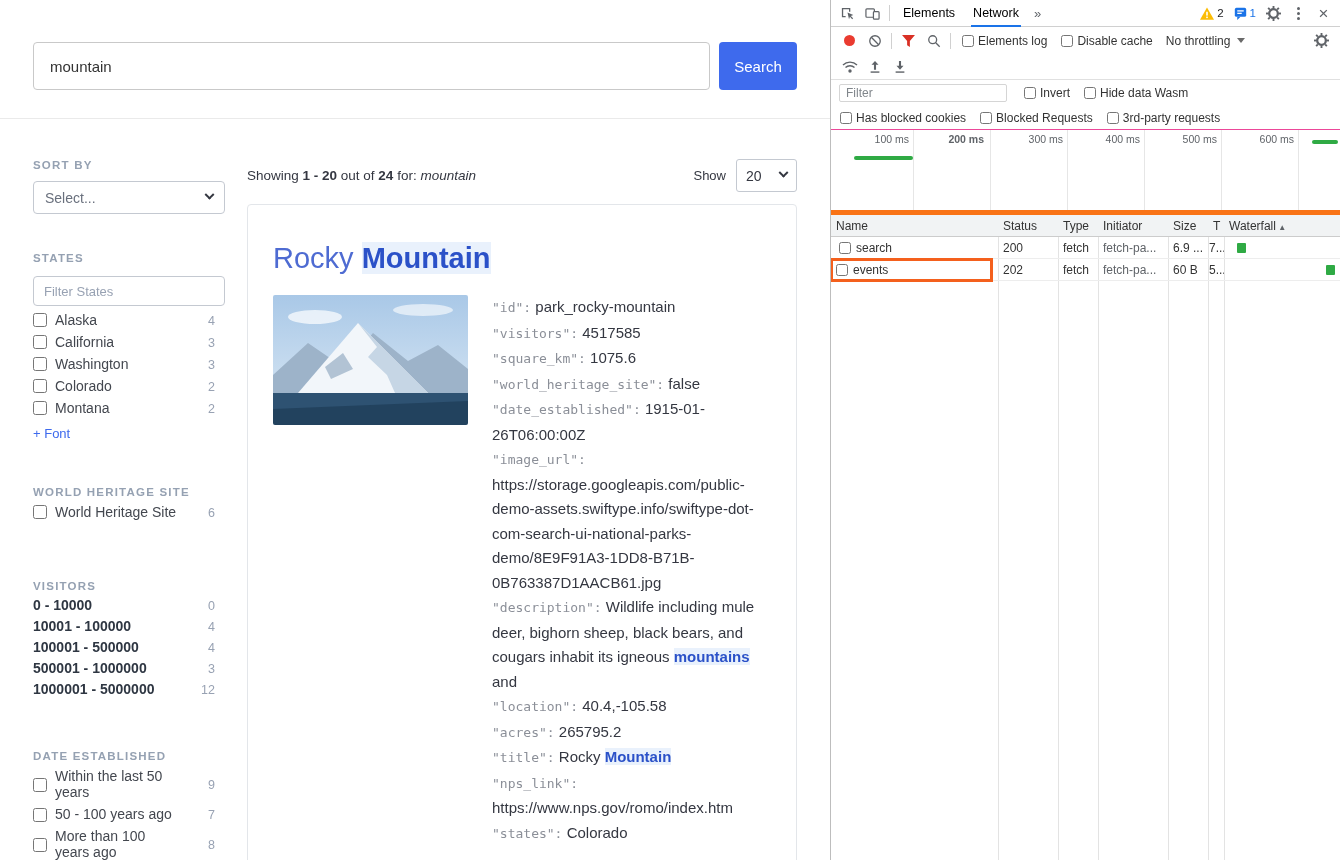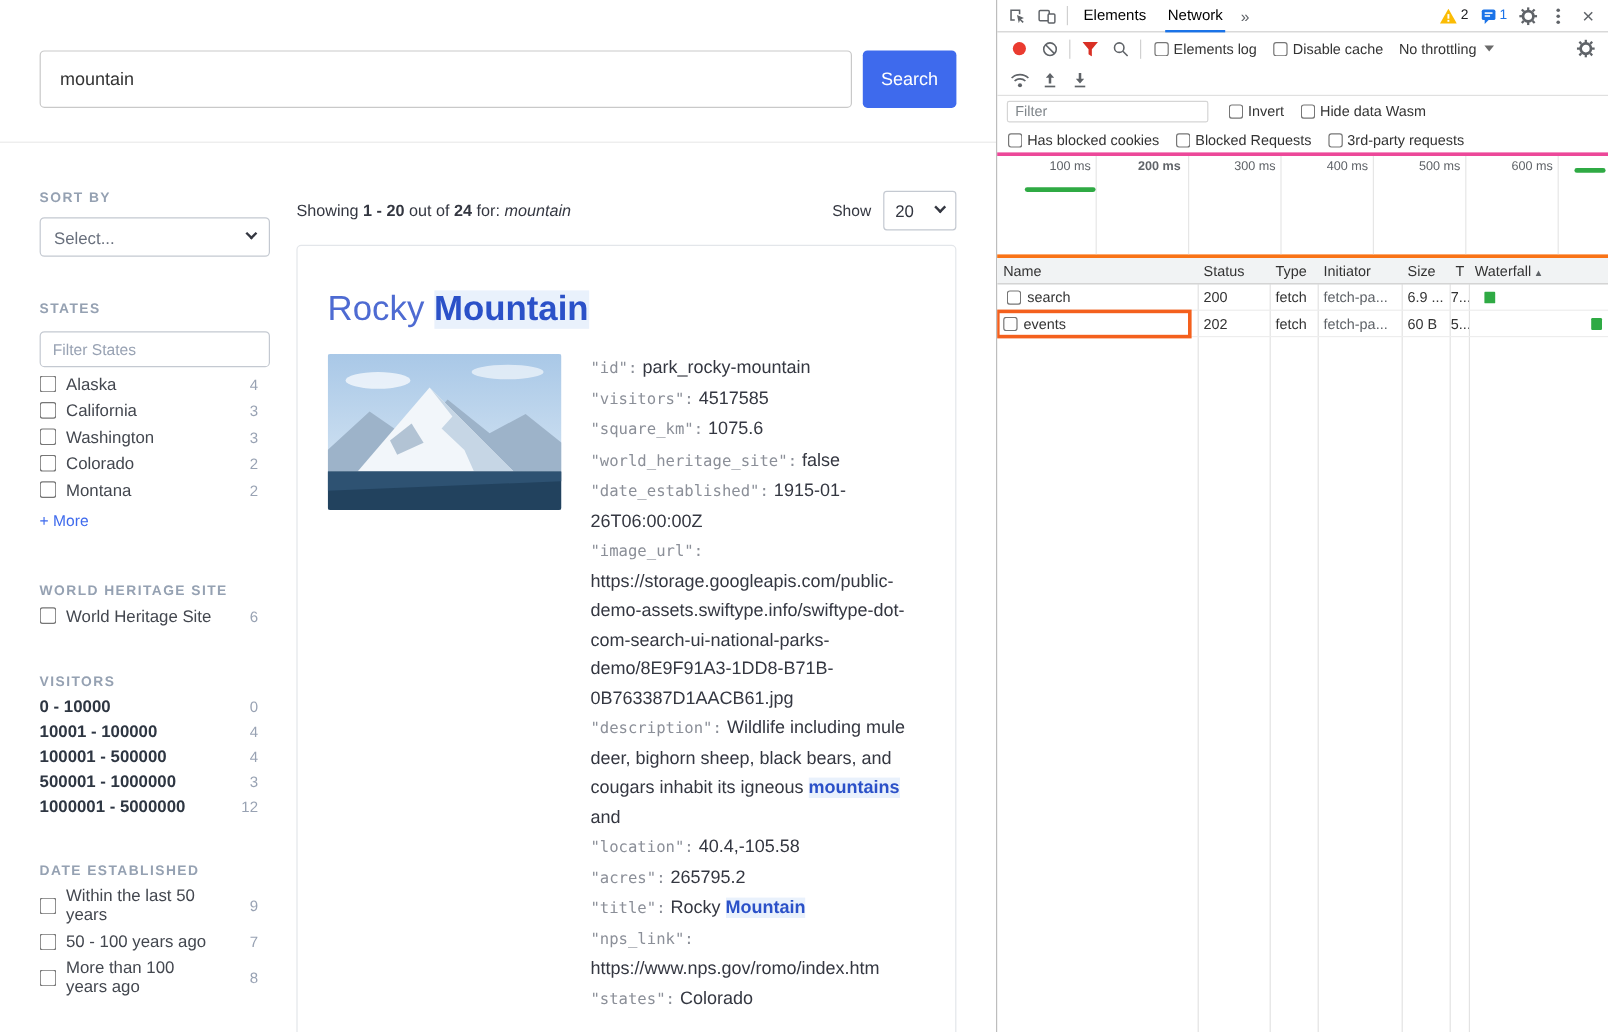--- a/index.html
+++ b/index.html
@@ -7,25 +7,25 @@
   body{width:1340px;height:860px;overflow:hidden;background:#fff;font-family:"Liberation Sans",sans-serif}
   .root{display:flex;width:1340px;height:860px}
 
   
   .app{width:830px;height:860px;flex:none;background:#fff;overflow:hidden}
   .app-header{display:flex;gap:9px;padding:42px 33px 28px;border-bottom:1px solid #eaeaea}
   .search-input{flex:1;height:48px;border:1px solid #c9c9c9;border-radius:4px;padding:0 16px;font-size:15px;color:#333;font-family:inherit;outline:none}
   .search-btn{width:78px;height:48px;border:none;border-radius:4px;background:var(--accent-blue,#3e6aed);color:#fff;font-size:15px;font-family:inherit;cursor:pointer}
   .app-body{display:flex;padding:0 33px}
   .sidebar{width:192px;flex:none}
-  .facet-label{margin-top:40px;font-size:11.5px;font-weight:bold;letter-spacing:1.2px;color:#95a1b2}
+  .facet-label{margin-top:53px;font-size:11.5px;font-weight:bold;letter-spacing:1.2px;color:#95a1b2}
   .facet-label.first{margin-top:40px}
   .facet-label.mt38{margin-top:38px}
   .facet-label.mt44{margin-top:44px}
-  .facet-label.mt42{margin-top:42px}
+  .facet-label.mt42{margin-top:60px}
   .selectbox{display:flex;align-items:center;justify-content:space-between;border:1px solid #c4c9d1;border-radius:4px;height:33px;padding:0 11px;margin-top:10px;font-size:14px;color:#69707d;cursor:pointer;background:#fff}
   .chev{width:7px;height:7px;border-right:2px solid #343741;border-bottom:2px solid #343741;transform:rotate(45deg) translate(-2px,-2px);flex:none}
   .facet-filter{width:100%;height:30px;border:1px solid #c4c9d1;border-radius:4px;padding:0 10px;font-size:13px;color:#333;margin-top:12px;font-family:inherit;outline:none}
   .facet-filter::placeholder{color:#98a2b3}
   .facet-group{margin-top:4px}
   .facet-row{display:flex;align-items:center;margin-top:6px;font-size:14px;color:#43474f;cursor:pointer}
   .facet-row input{width:14px;height:14px;margin:0 8px 0 0;flex:none}
   .facet-row.wrap{align-items:center}
   .facet-row.wrap input{margin-top:2px}
   .facet-row.wrap .facet-option-label{max-width:128px}
@@ -72,22 +72,22 @@
   .dt-check input{width:12px;height:12px;margin:0;flex:none}
   .dt-select{display:flex;align-items:center;gap:7px;margin:0 6px;cursor:pointer;color:#333;white-space:nowrap}
   .dd-arrow{width:0;height:0;border-left:4px solid transparent;border-right:4px solid transparent;border-top:5px solid #6a6a6a}
   .dt-toolbar2{height:26px;border-bottom:1px solid #e0e0e0;padding:0 6px}
   .dt-filterbar{height:26px;padding:0 8px}
   .dt-filter-input{width:168px;height:18px;border:1px solid #d5d5d5;border-radius:2px;font-size:12px;padding:0 6px;color:#333;font-family:inherit;outline:none;margin-right:10px}
   .dt-filter-input::placeholder{color:#80868b}
   .dt-chips{height:25px;padding:0 7px}
   .chip{padding:3px 5px;border-radius:4px;color:#464646;cursor:pointer;white-space:nowrap;font-size:12px}
   .chip.selected{background:#dfe2e7;color:#202124}
-  .dt-reqfilters{height:24px;padding:0 2px;border-bottom:3px solid #ec4899}
-  .dt-timeline{height:85px;position:relative;border-bottom:3px solid #f97316;flex:none;overflow:hidden;cursor:pointer}
+  .dt-reqfilters{height:24px;padding:0 2px;border-bottom:1px solid #ec4899}
+  .dt-timeline{height:85px;position:relative;border-bottom:5px solid #f97316;flex:none;overflow:hidden;cursor:pointer}
   .tl-label{position:absolute;top:3px;width:52px;text-align:right;font-size:10.5px;color:#5f6368}
   .tl-line{position:absolute;top:0;bottom:0;width:1px;background:#e6e6e6}
   .tl-bar{position:absolute;height:4px;border-radius:2px;background:var(--waterfall-green,#2faa44)}
   .dt-table{flex:1;position:relative;font-size:12px;overflow:hidden}
   .col-line{position:absolute;top:0;bottom:0;width:1px;background:#e3e3e3}
   .dt-thead{display:flex;height:22px;background:#f1f3f4;border-bottom:1px solid #ccc;align-items:center;position:relative;z-index:1}
   .th{padding:0 5px;color:#333;white-space:nowrap;overflow:hidden;flex:none;cursor:pointer}
   .sort-arrow{font-size:8px;color:#5f6368}
   .dt-tr{display:flex;height:22px;align-items:center;border-bottom:1px solid #ededed;position:relative;cursor:pointer}
   .td{padding:0 5px;white-space:nowrap;overflow:hidden;color:#333;flex:none}
@@ -141,21 +141,21 @@
               <input type="checkbox" style="">
               <span class="facet-option-label">Colorado</span>
               <span class="facet-count">2</span>
             </div>
             <div class="facet-row">
               <input type="checkbox" style="">
               <span class="facet-option-label">Montana</span>
               <span class="facet-count">2</span>
             </div>
           </div>
-        <span class="more-link">+ More</span>
+        <span class="more-link">+ Font</span>
 
         <div class="facet-label mt44">WORLD HERITAGE SITE</div>
         <div class="facet-group" id="wh-options">
             <div class="facet-row">
               <input type="checkbox" style="">
               <span class="facet-option-label">World Heritage Site</span>
               <span class="facet-count">6</span>
             </div>
           </div>
 

